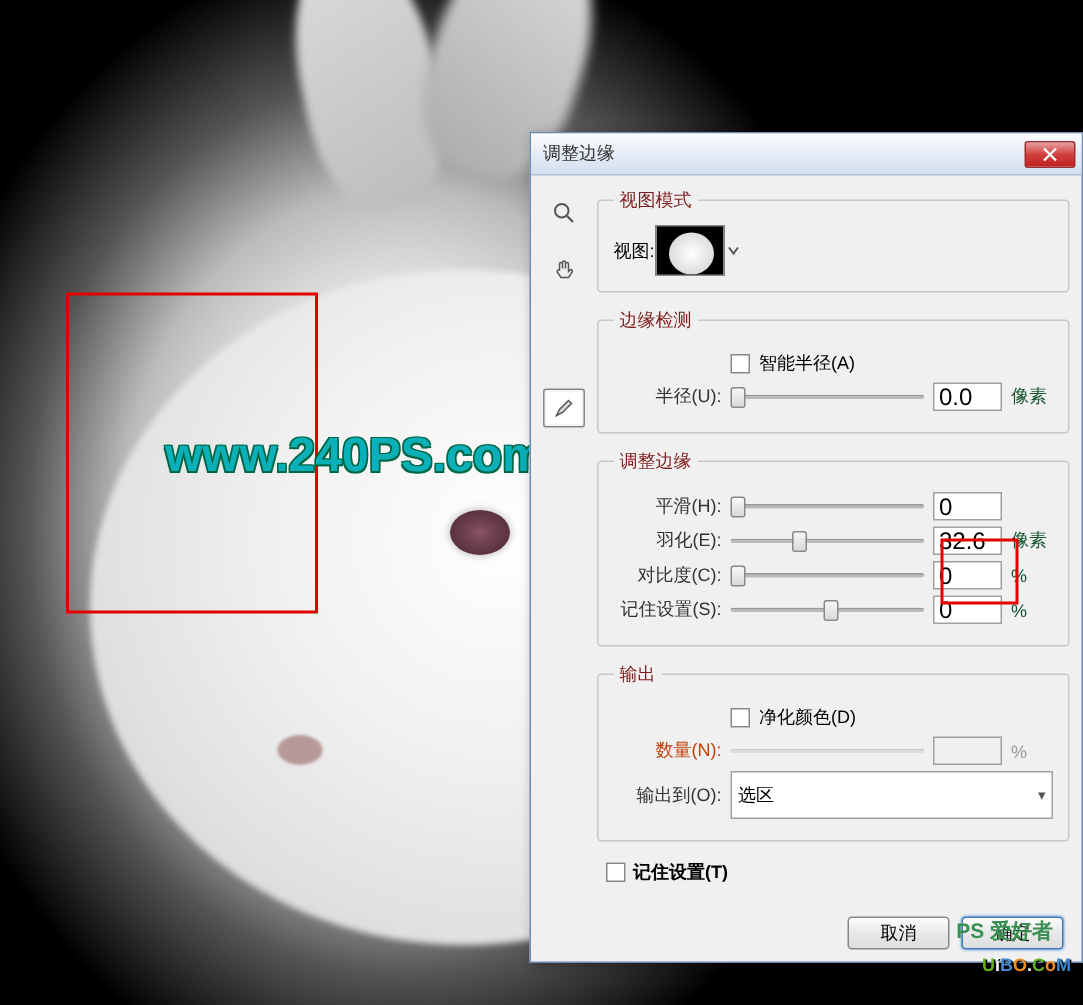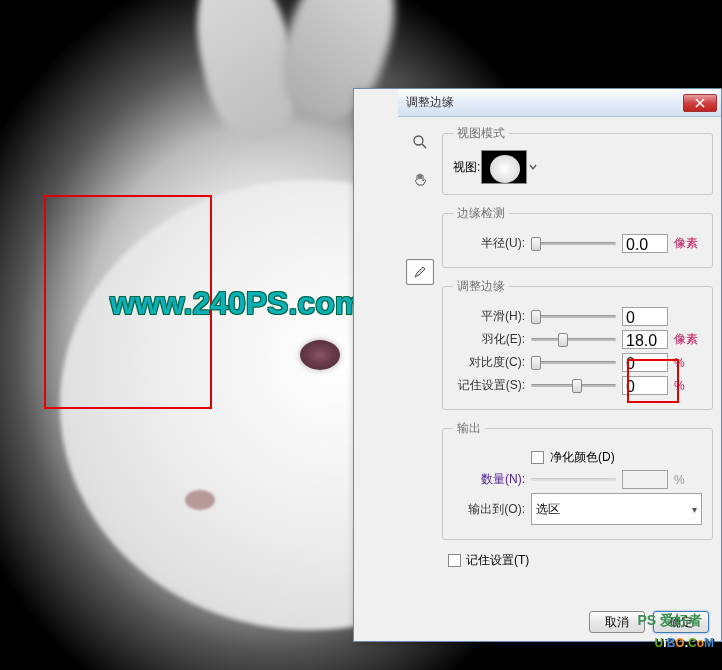--- a/index.html
+++ b/index.html
@@ -105,21 +105,20 @@
     .dialog {
       position: absolute;
       left: 353px;
       top: 88px;
       width: 369px;
       height: 554px;
       background: #f0f0f0;
       border: 1px solid #6a8ab0;
       z-index: 10;
       box-shadow: 2px 2px 8px rgba(0,0,0,0.3);
-      padding-left: 44px;
     }
     .titlebar {
       height: 28px;
       background: linear-gradient(#fdfdfe, #e4ecf7 50%, #d4e0f0);
       border-bottom: 1px solid #b0c0d8;
       display: flex;
       align-items: center;
       padding: 0 4px 0 8px;
     }
     .titlebar .title {
@@ -170,34 +169,34 @@
       flex-direction: column;
     }
     fieldset {
       border: 1px solid #c8c8c8;
       border-radius: 3px;
       margin-bottom: 10px;
       padding: 8px 10px 10px 10px;
     }
     legend {
       padding: 0 4px;
-      color: #737373;
+      color: #7f1d1d;
     }
     .row {
       display: flex;
       align-items: center;
       margin: 4px 0;
       gap: 6px;
     }
     .row .lbl {
       width: 72px;
       text-align: right;
       color: #333;
     }
-    .row .lbl.disabled { color: #4c1d95; }
+    .row .lbl.disabled { color: #c2410c; }
     .slider {
       flex: 1;
       height: 18px;
       position: relative;
       display: flex;
       align-items: center;
     }
     .slider .track {
       height: 3px;
       background: #bbb;
@@ -218,21 +217,21 @@
     .valbox {
       width: 46px;
       height: 19px;
       background: #fff;
       border: 1px solid #a0a0a0;
       padding: 1px 3px;
       text-align: left;
       font-size: 16px;
     }
     .valbox.disabled { background: #f0f0f0; color: #999; }
-    .unit { width: 28px; color: #be185d; }
+    .unit { width: 28px; color: #14532d; }
     .checkbox {
       width: 13px; height: 13px;
       border: 1px solid #888;
       background: #fff;
       display: inline-flex;
       align-items: center;
       justify-content: center;
       font-size: 10px;
       color: #333;
     }
@@ -287,21 +286,21 @@
     }
     .red-h1 { left: 627px; top: 359px; width: 52px; height: 44px; }
     .button-row {
       display: flex;
       justify-content: flex-end;
       gap: 8px;
       padding: 6px 4px 0 0;
       margin-top: auto;
     }
     .win-btn {
-      width: 56px;
+      width: 68px;
       height: 22px;
       background: linear-gradient(#fdfdfd, #e8e8e8 50%, #dedede);
       border: 1px solid #888;
       border-radius: 3px;
       display: flex;
       align-items: center;
       justify-content: center;
     }
     .win-btn.primary {
       border: 1px solid #3d77b8;
@@ -368,20 +367,24 @@
               <svg width="8" height="8" viewBox="0 0 8 8">
                   <path d="M1 2 L4 6 L7 2" fill="none" stroke="#555" stroke-width="1.3"></path>
                 </svg>
             </div>
           </div>
         </div>
       </fieldset>
 
       <fieldset>
         <legend>边缘检测</legend>
+        <div class="row" style="padding-left:78px;">
+          <span class="checkbox"></span>
+          <span>智能半径(A)</span>
+        </div>
         <div class="row">
           <span class="lbl">半径(U):</span>
           <div class="slider">
             <div class="track"></div>
             <div class="thumb" style="left:0%"></div>
           </div>
           <div class="valbox">0.0</div>
           <span class="unit">像素</span>
         </div>
       </fieldset>
@@ -396,21 +399,21 @@
           </div>
           <div class="valbox">0</div>
           <span class="unit"></span>
         </div>
         <div class="row">
           <span class="lbl">羽化(E):</span>
           <div class="slider">
             <div class="track"></div>
             <div class="thumb" style="left:32%"></div>
           </div>
-          <div class="valbox">18.0</div>
+          <div class="valbox">32.6</div>
           <span class="unit">像素</span>
         </div>
         <div class="row">
           <span class="lbl">对比度(C):</span>
           <div class="slider">
             <div class="track"></div>
             <div class="thumb" style="left:0%"></div>
           </div>
           <div class="valbox">0</div>
           <span class="unit">%</span>
@@ -442,21 +445,21 @@
         </div>
         <div class="row">
           <span class="lbl">输出到(O):</span>
           <div class="dropdown">
             <span>选区</span>
             <span class="arrow">▾</span>
           </div>
         </div>
       </fieldset>
 
-      <div class="chk-row" style="margin:2px 0 10px 6px;">
+      <div class="chk-row" style="margin:2px 0 10px 6px;font-weight:bold;">
         <span class="checkbox"></span>
         <span>记住设置(T)</span>
       </div>
 
       <div class="button-row">
         <div class="win-btn">
           <span>取消</span>
         </div>
         <div class="win-btn primary">
           <span>确定</span>

